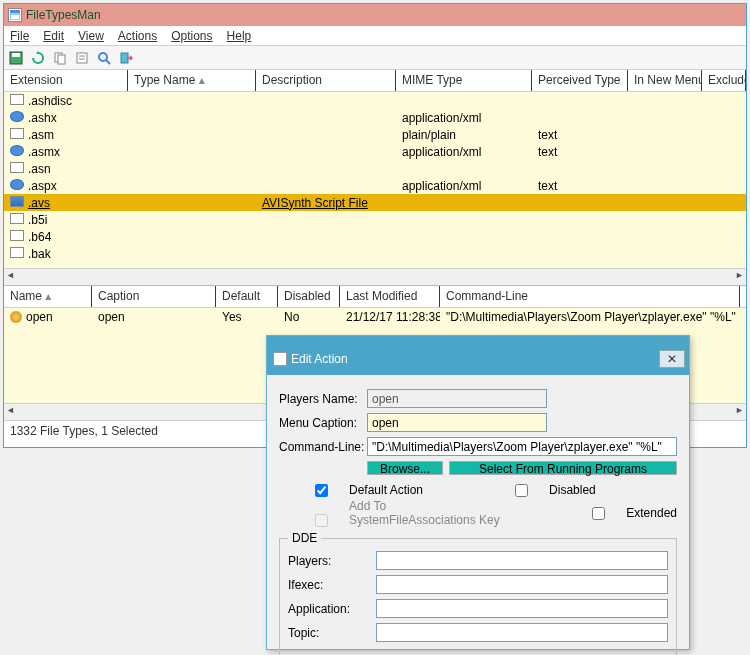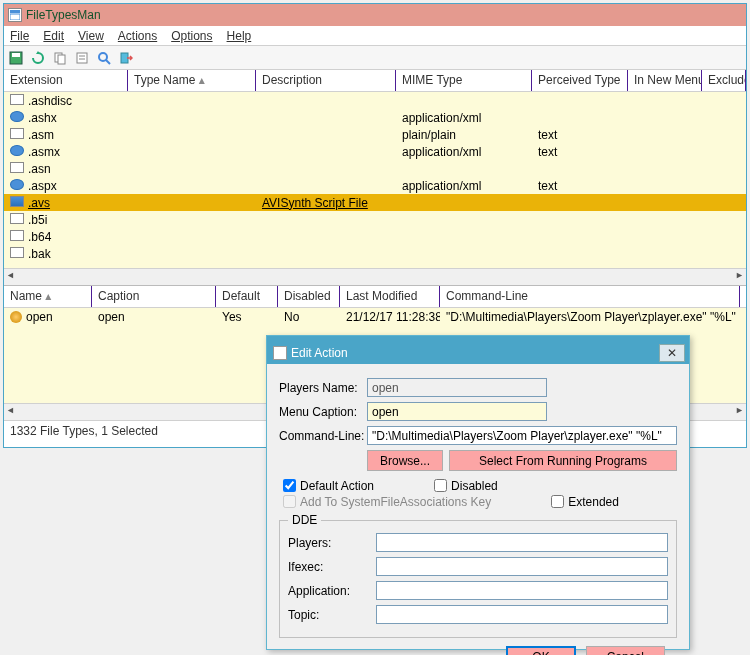--- a/index.html
+++ b/index.html
@@ -29,34 +29,34 @@
 
 .grid-top { height: 215px; display:flex; flex-direction:column; }
 .grid-top .grid-body { flex:1; }
 .grid-bottom { height: 135px; display:flex; flex-direction:column; border-top: 1px solid #bbb;}
 .grid-bottom .grid-body { flex:1; }
 
 .status-bar { height: 22px; background: #fff; border-top: 1px solid #d0d0d0; padding: 3px 6px; color: #333; }
 
 
 .dialog { position: absolute; left: 266px; top: 335px; width: 424px; height: 315px; background: #f0f0f0; border: 1px solid #5fb5d0; box-shadow: 2px 2px 6px rgba(0,0,0,0.25);}
-.dialog .dlg-title { height: 28px; background: #4aa5c8; color: #fff; display:flex; align-items:center; justify-content:space-between; padding: 6px 4px 0 6px; }
+.dialog .dlg-title { height: 39px; background: #4aa5c8; color: #fff; display:flex; align-items:center; justify-content:space-between; padding: 6px 4px 0 6px; }
 .dialog .dlg-title .app-icon{ width:14px; height:14px; background:#fff; border:1px solid #999; margin-right:4px;}
 .dialog .close-btn { width:26px; height:18px; background:#dde8ee; border:1px solid #8aa; color:#333; display:flex; align-items:center; justify-content:center; font-size:11px;}
 .dialog-body { padding: 14px 12px 10px 12px; }
 .form-row { display:flex; align-items:center; margin-bottom: 5px; }
 .form-row label { width: 88px; color:#000;}
 .form-row input[type=text] { flex:1; height:19px; border:1px solid #7a9db8; padding:1px 4px; font-size:12px;}
 .form-row input.ro { background:#f0f0f0; color:#555;}
 .form-row input.hl { background:#fdfbd9;}
-.btn { height:21px; background:#fca5a5; border:1px solid #adadad; padding:0 12px; font-size:12px; cursor:default;}
+.btn { height:14px; background:#14b8a6; border:1px solid #adadad; padding:0 12px; font-size:12px; cursor:default;}
 .btn.primary { border:2px solid #0078d7; padding:0 24px;}
 .btn-row { display:flex; gap:6px; margin:4px 0 8px 88px;}
 .chk-row { display:flex; gap:60px; margin: 2px 0 2px 4px; align-items:center;}
-.chk { display:flex; align-items:flex-start; gap:4px; }
+.chk { display:flex; align-items:flex-end; gap:21px;margin-left:32px; }
 .chk.disabled { color:#888;}
 .fieldset { border:1px solid #c0c0c0; padding:6px 8px 8px 8px; margin-top:4px;}
 .fieldset legend { font-size:12px; padding:0 4px;}
 .dlg-buttons { display:flex; justify-content:flex-end; gap:10px; padding: 8px 12px 0 0;}
 
 
 .ct1{width:124px}.ct2{width:128px}.ct3{width:140px}.ct4{width:136px}.ct5{width:96px}.ct6{width:74px}.ct7{width:44px}
 
 .cb1{width:88px}.cb2{width:124px}.cb3{width:62px}.cb4{width:62px}.cb5{width:100px}.cb6{width:300px}
 

